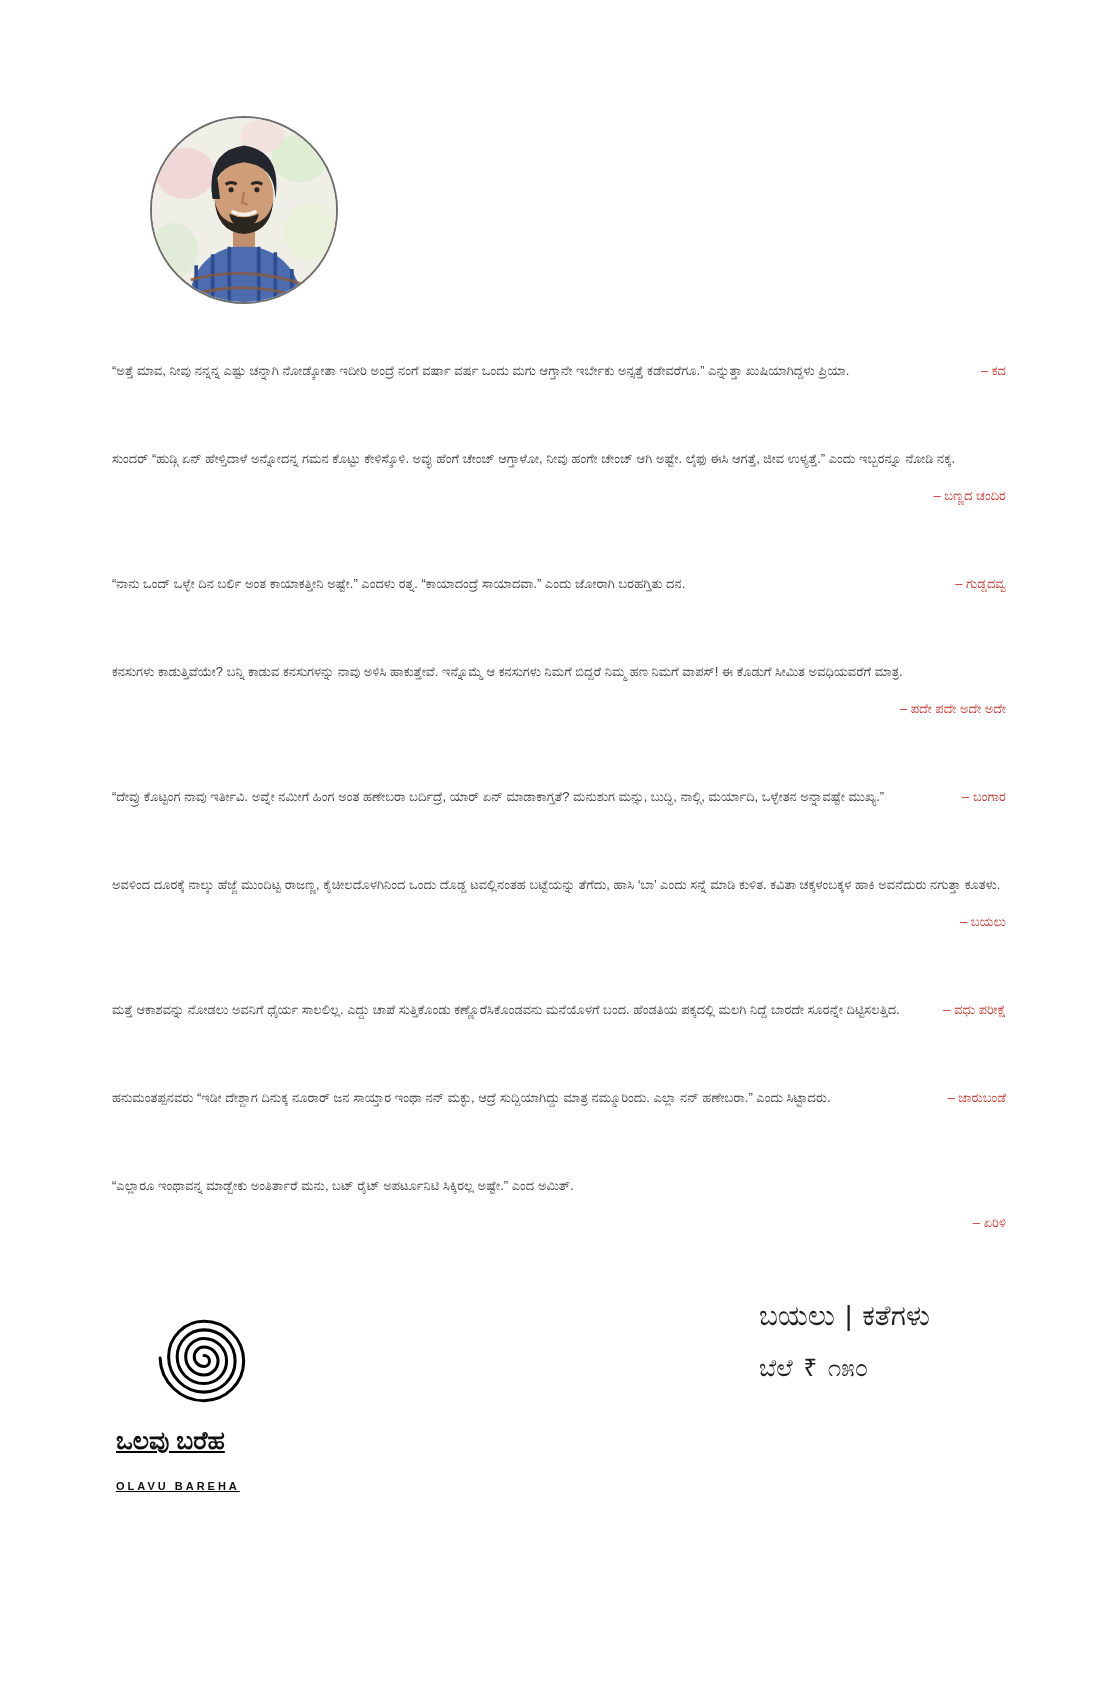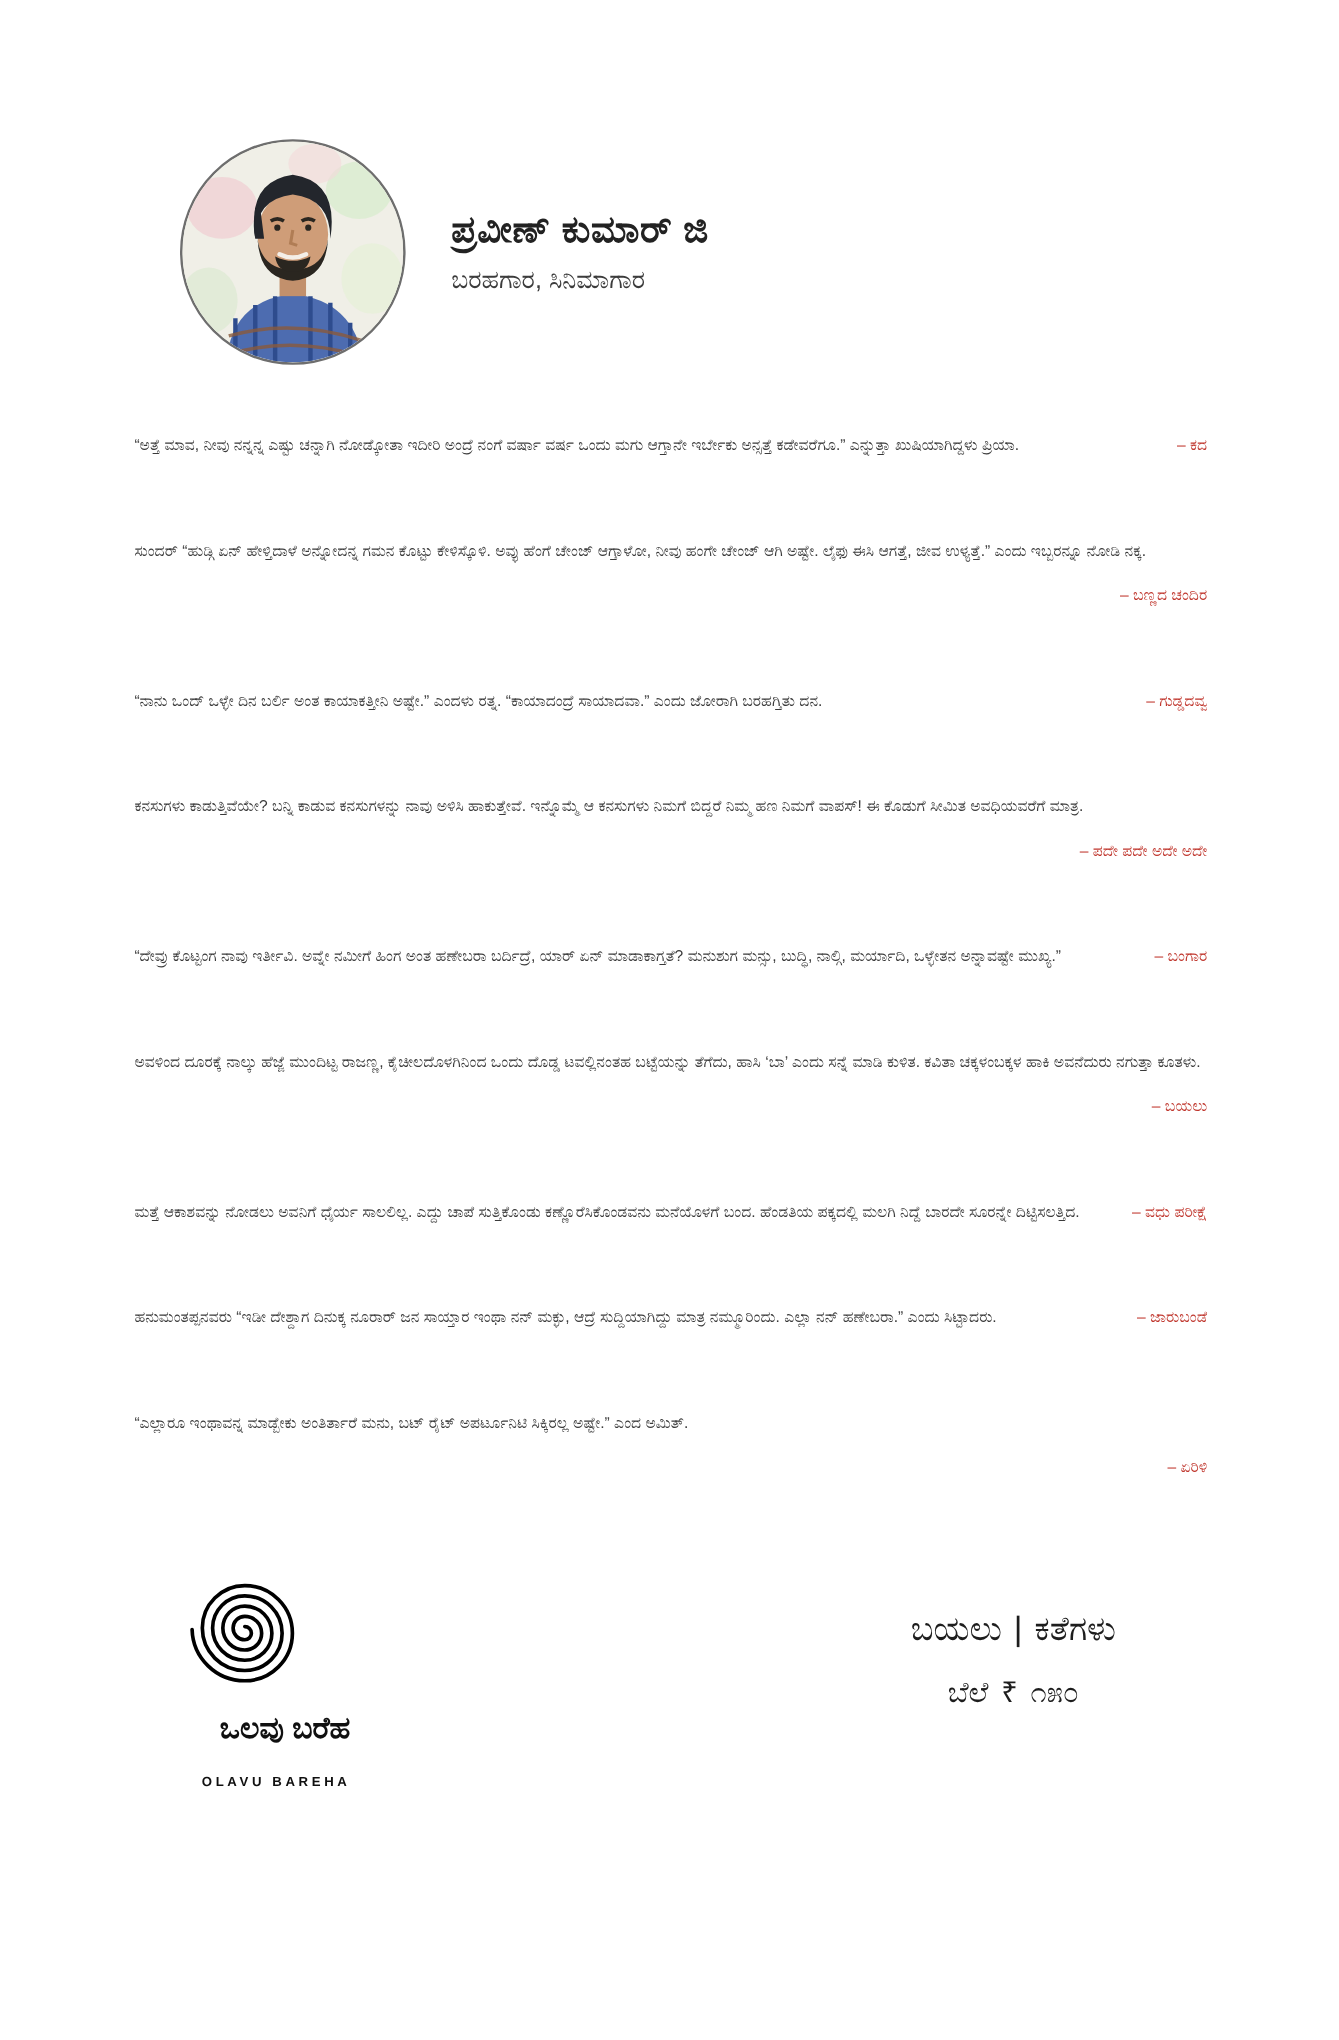--- a/index.html
+++ b/index.html
@@ -26,26 +26,26 @@
   .quotes { position:absolute; top:352px; left:112px; width:894px; }
   .quote {
     margin-bottom:51px; overflow:hidden;
     font-size:13px; line-height:37px; color:#3a3a3a;
     text-align:left;
   }
   .q-attr { float:right; color:#c0372e; }
   .quote.own-line .q-attr { float:none; display:block; text-align:right; margin-top:0; }
 
   
-  .footer-left { position:absolute; left:116px; top:1300px; width:176px; text-align:right; }
+  .footer-left { position:absolute; left:116px; top:1300px; width:176px; text-align:left;text-decoration:underline; }
   .spiral { display:block; margin:0 auto; width:122px; height:122px; }
   .publisher-kn { margin-top:4px; font-size:25px; font-weight:bold; color:#101010; }
   .publisher-latin { margin-top:24px; font-size:11px; font-weight:bold; letter-spacing:3px; color:#101010; }
 
-  .footer-right { position:absolute; right:186px; top:1342px; text-align:center; color:#1d1d1d; }
+  .footer-right { position:absolute; right:186px; top:1300px; color:#1d1d1d; }
   .title-line { font-size:28px; }
   .title-line .sep { padding:0 10px; color:#1d1d1d; }
   .price-line { margin-top:17px; font-size:24px; }
   .price-line .cur { padding:0 4px; }
 </style>
 </head>
 <body>
 
 <div class="page">
 
@@ -73,24 +73,20 @@
         <path d="M44 51 Q50 54 56 51" stroke="#f4efe8" stroke-width="2" fill="none" stroke-linecap="round"></path>
 
         <path d="M33 44 Q29 18 50 15 Q71 18 67 44 Q67 26 50 24 Q33 26 33 44 Z" fill="#23262c"></path>
         <path d="M33 44 Q31 34 35 28 L37 44 Z" fill="#23262c"></path>
 
         <path d="M40 36 Q43 34 46 36 M54 36 Q57 34 60 36" stroke="#2a2620" stroke-width="1.6" fill="none"></path>
         <circle cx="43" cy="39" r="1.4" fill="#2a2620"></circle>
         <circle cx="57" cy="39" r="1.4" fill="#2a2620"></circle>
         <path d="M50 40 L49 46 L52 47" stroke="#b07d55" stroke-width="1.4" fill="none"></path>
       </svg>
-    </div>
-    <div class="author-block">
-      <div class="author-name">ಪ್ರವೀಣ್ ಕುಮಾರ್ ಜಿ</div>
-      <div class="author-roles">ಬರಹಗಾರ, ಸಿನಿಮಾಗಾರ</div>
     </div>
   </div>
 
   <div class="quotes">
     <div class="quote">
       <span>“ಅತ್ತೆ ಮಾವ, ನೀವು ನನ್ನನ್ನ ಎಷ್ಟು ಚನ್ನಾಗಿ ನೋಡ್ಕೋತಾ ಇದೀರಿ ಅಂದ್ರೆ ನಂಗೆ ವರ್ಷಾ ವರ್ಷ ಒಂದು ಮಗು ಆಗ್ತಾನೇ ಇರ್ಬೇಕು ಅನ್ಸತ್ತೆ ಕಡೇವರೆಗೂ.” ಎನ್ನುತ್ತಾ ಖುಷಿಯಾಗಿದ್ದಳು ಪ್ರಿಯಾ.</span>
       <span class="q-attr">– ಕದ</span>
     </div>
     <div class="quote">
       <span>ಸುಂದರ್ “ಹುಡ್ಗಿ ಏನ್ ಹೇಳ್ತಿದಾಳೆ ಅನ್ನೋದನ್ನ ಗಮನ ಕೊಟ್ಟು ಕೇಳಿಸ್ಕೊಳಿ. ಅವ್ಳು ಹೆಂಗೆ ಚೇಂಜ್ ಆಗ್ತಾಳೋ, ನೀವು ಹಂಗೇ ಚೇಂಜ್ ಆಗಿ ಅಷ್ಟೇ. ಲೈಫು ಈಸಿ ಆಗತ್ತೆ, ಜೀವ ಉಳ್ಯತ್ತೆ.” ಎಂದು ಇಬ್ಬರನ್ನೂ ನೋಡಿ ನಕ್ಕ.</span>

